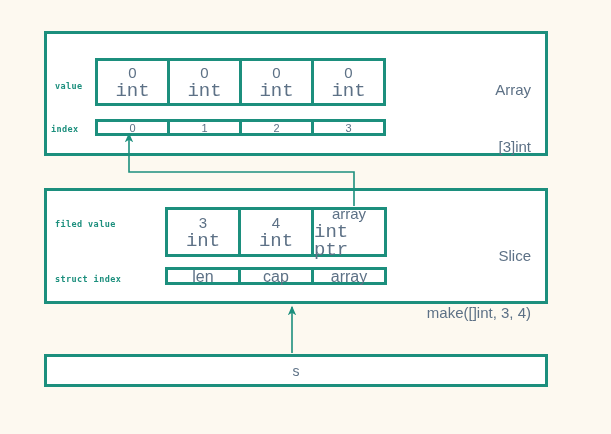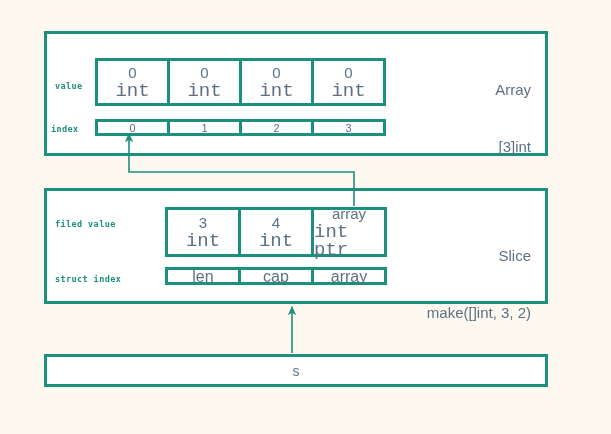--- a/index.html
+++ b/index.html
@@ -160,21 +160,21 @@
       </div>
       <div class="cell">
         <span class="line1">3</span>
       </div>
     </div>
   </div>
 
   <div class="outer-box" id="slice-box">
     <div class="caption" id="slice-caption">
       <div>Slice</div>
-      <div>make([]int, 3, 2)</div>
+      <div>make([]int, 3, 4)</div>
     </div>
 
     <div class="side-label" style="left:8px; top:28px;">filed value</div>
     <div class="side-label" style="left:8px; top:83px;">struct index</div>
 
     <div class="row slice-value-row" style="left:118px; top:16px;">
       <div class="cell">
         <span class="line1">3</span>
         <span class="line2">int</span>
       </div>

